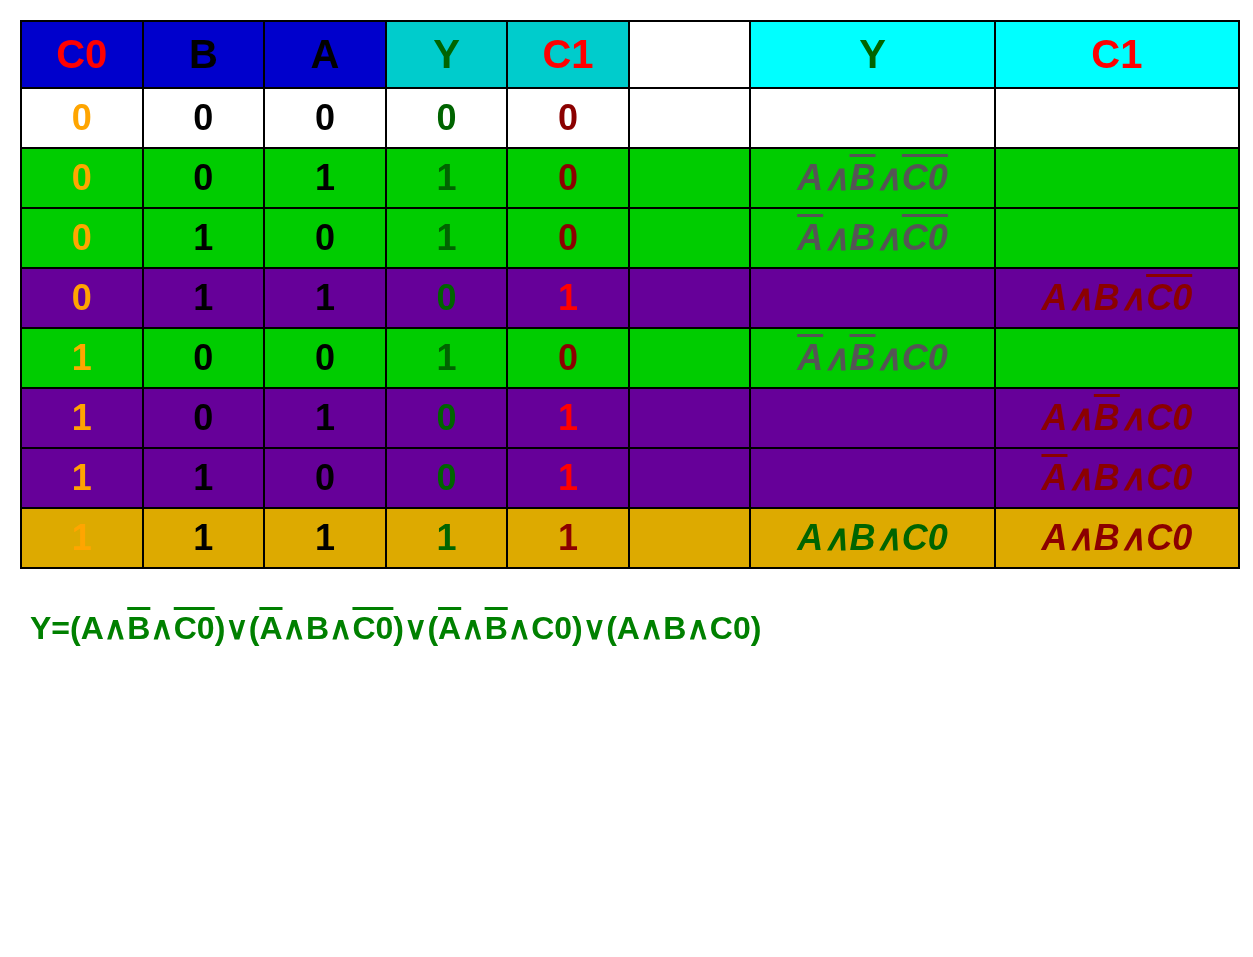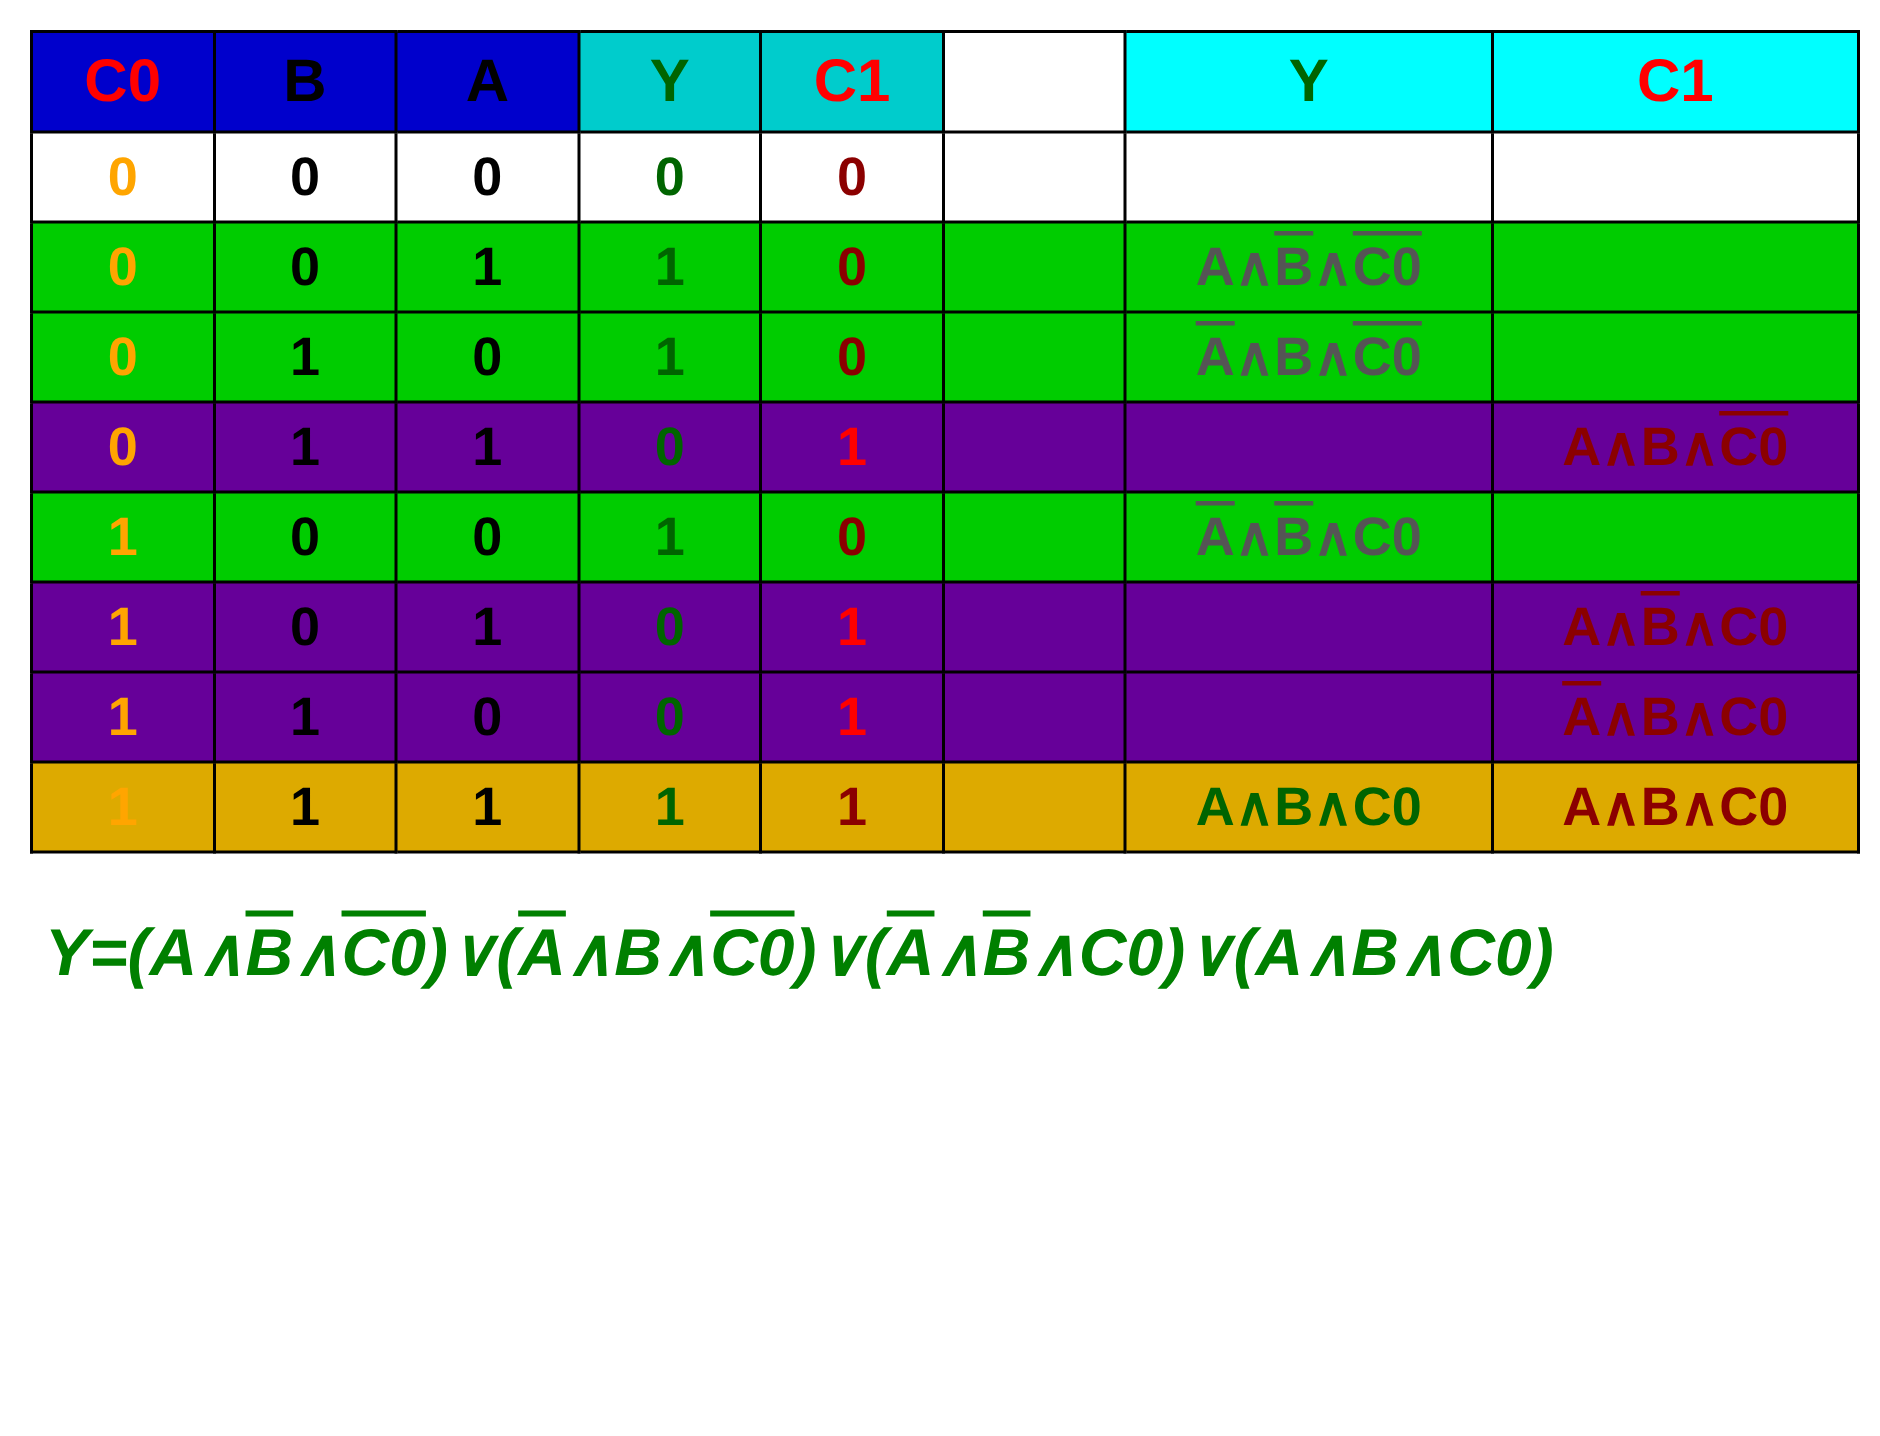--- a/index.html
+++ b/index.html
@@ -54,37 +54,37 @@
 
     
     .thick-right { border-right: 4px solid black; }
 
     
     .formulas {
       margin-top: 20px;
       padding: 10px;
     }
     .formula-line {
-      font-size: 44px;
+      font-size: 32px;
       font-weight: 900;
       margin-bottom: 20px;
       display: flex;
       align-items: center;
       flex-wrap: wrap;
-      font-style: italic;
     }
 
     .over {
       text-decoration: overline;
     }
 
     
     .expr {
       font-size: 30px;
       font-weight: 900;
+      font-style: italic;
     }
 
     .col-c0 { min-width: 90px; }
     .col-b  { min-width: 70px; }
     .col-a  { min-width: 70px; }
     .col-y  { min-width: 70px; }
     .col-c1 { min-width: 80px; }
     .col-empty { min-width: 200px; }
     .col-y-expr { min-width: 300px; }
     .col-c1-expr { min-width: 300px; }

